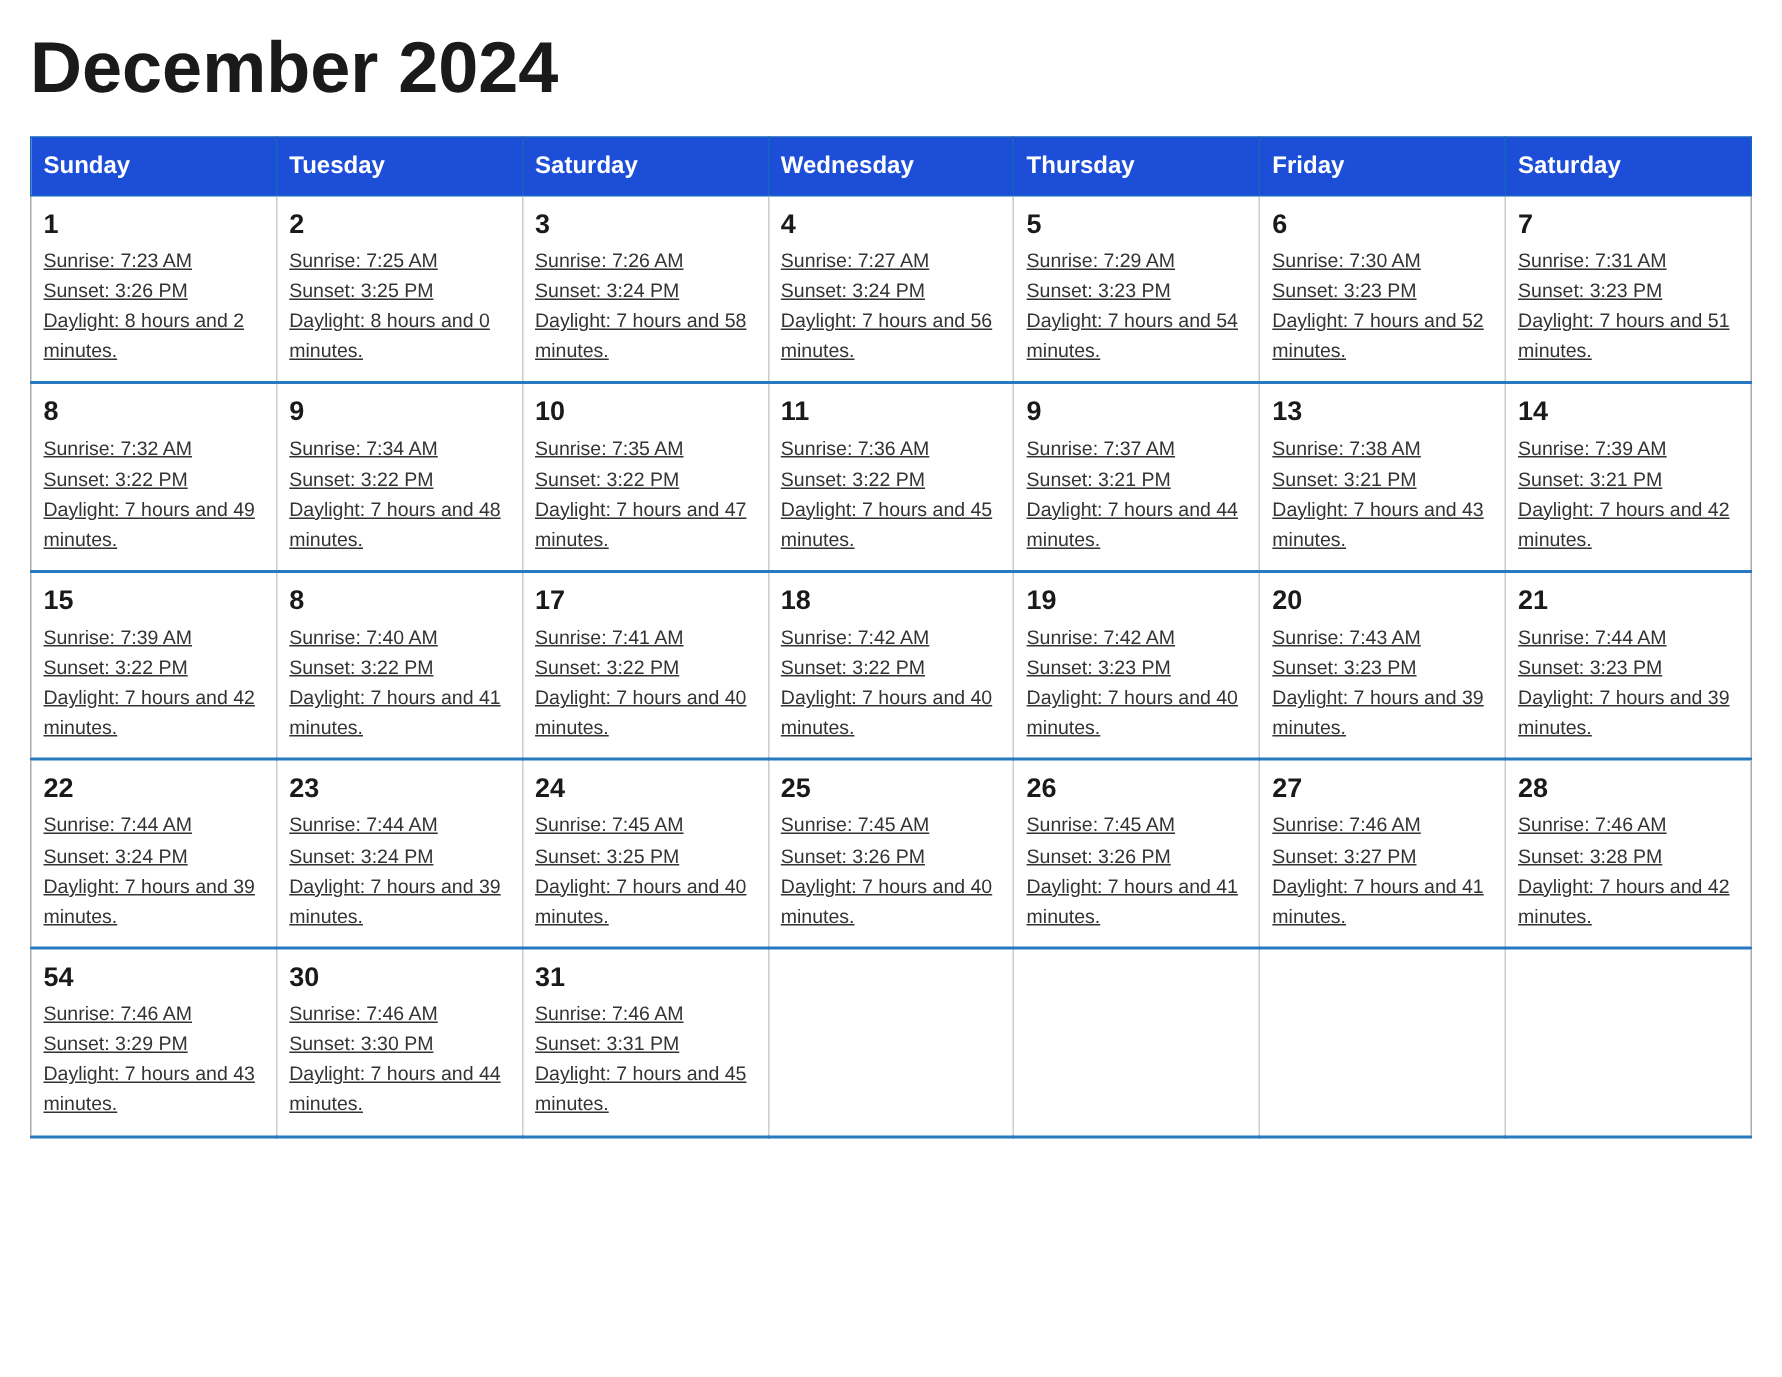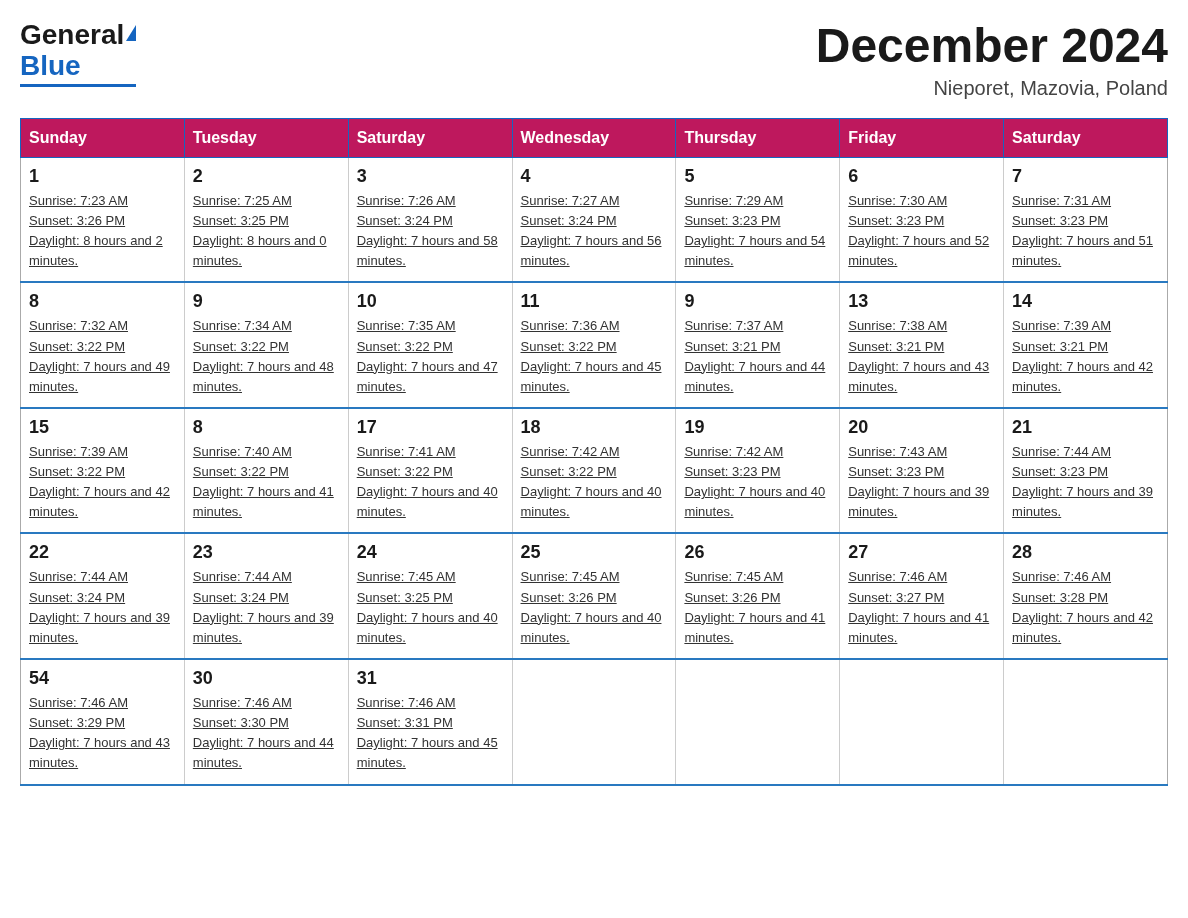--- a/index.html
+++ b/index.html
@@ -60,21 +60,21 @@
       font-size: 20px;
       color: #444;
       margin-top: 4px;
     }
     table {
       width: 100%;
       border-collapse: collapse;
       table-layout: fixed;
     }
     thead tr th {
-      background: #be185d;
+      background: #1d4ed8;
       color: #fff;
       font-size: 16px;
       font-weight: bold;
       padding: 10px 8px;
       text-align: left;
       border: 1px solid #1565c0;
     }
     tbody tr {
       border-bottom: 2px solid #2979c0;
     }
@@ -101,31 +101,22 @@
       color: #333;
       line-height: 1.55;
       text-decoration: underline;
     }
     .empty-cell { background: #fff; }
   </style>
 </head>
 <body>
 
 <div class="header">
-  <div class="logo">
-    <div class="logo-text">
-      <span class="logo-general">General</span><span class="logo-triangle"></span>
-      <br>
-      <span class="logo-blue">Blue</span>
-    </div>
-    <span class="logo-line"></span>
-  </div>
   <div class="title-block">
     <div class="title-month">December 2024</div>
-    <div class="title-location">Nieporet, Mazovia, Poland</div>
   </div>
 </div>
 
 <table>
   <thead>
     <tr>
       <th>Sunday</th>
       <th>Tuesday</th>
       <th>Saturday</th>
       <th>Wednesday</th>

